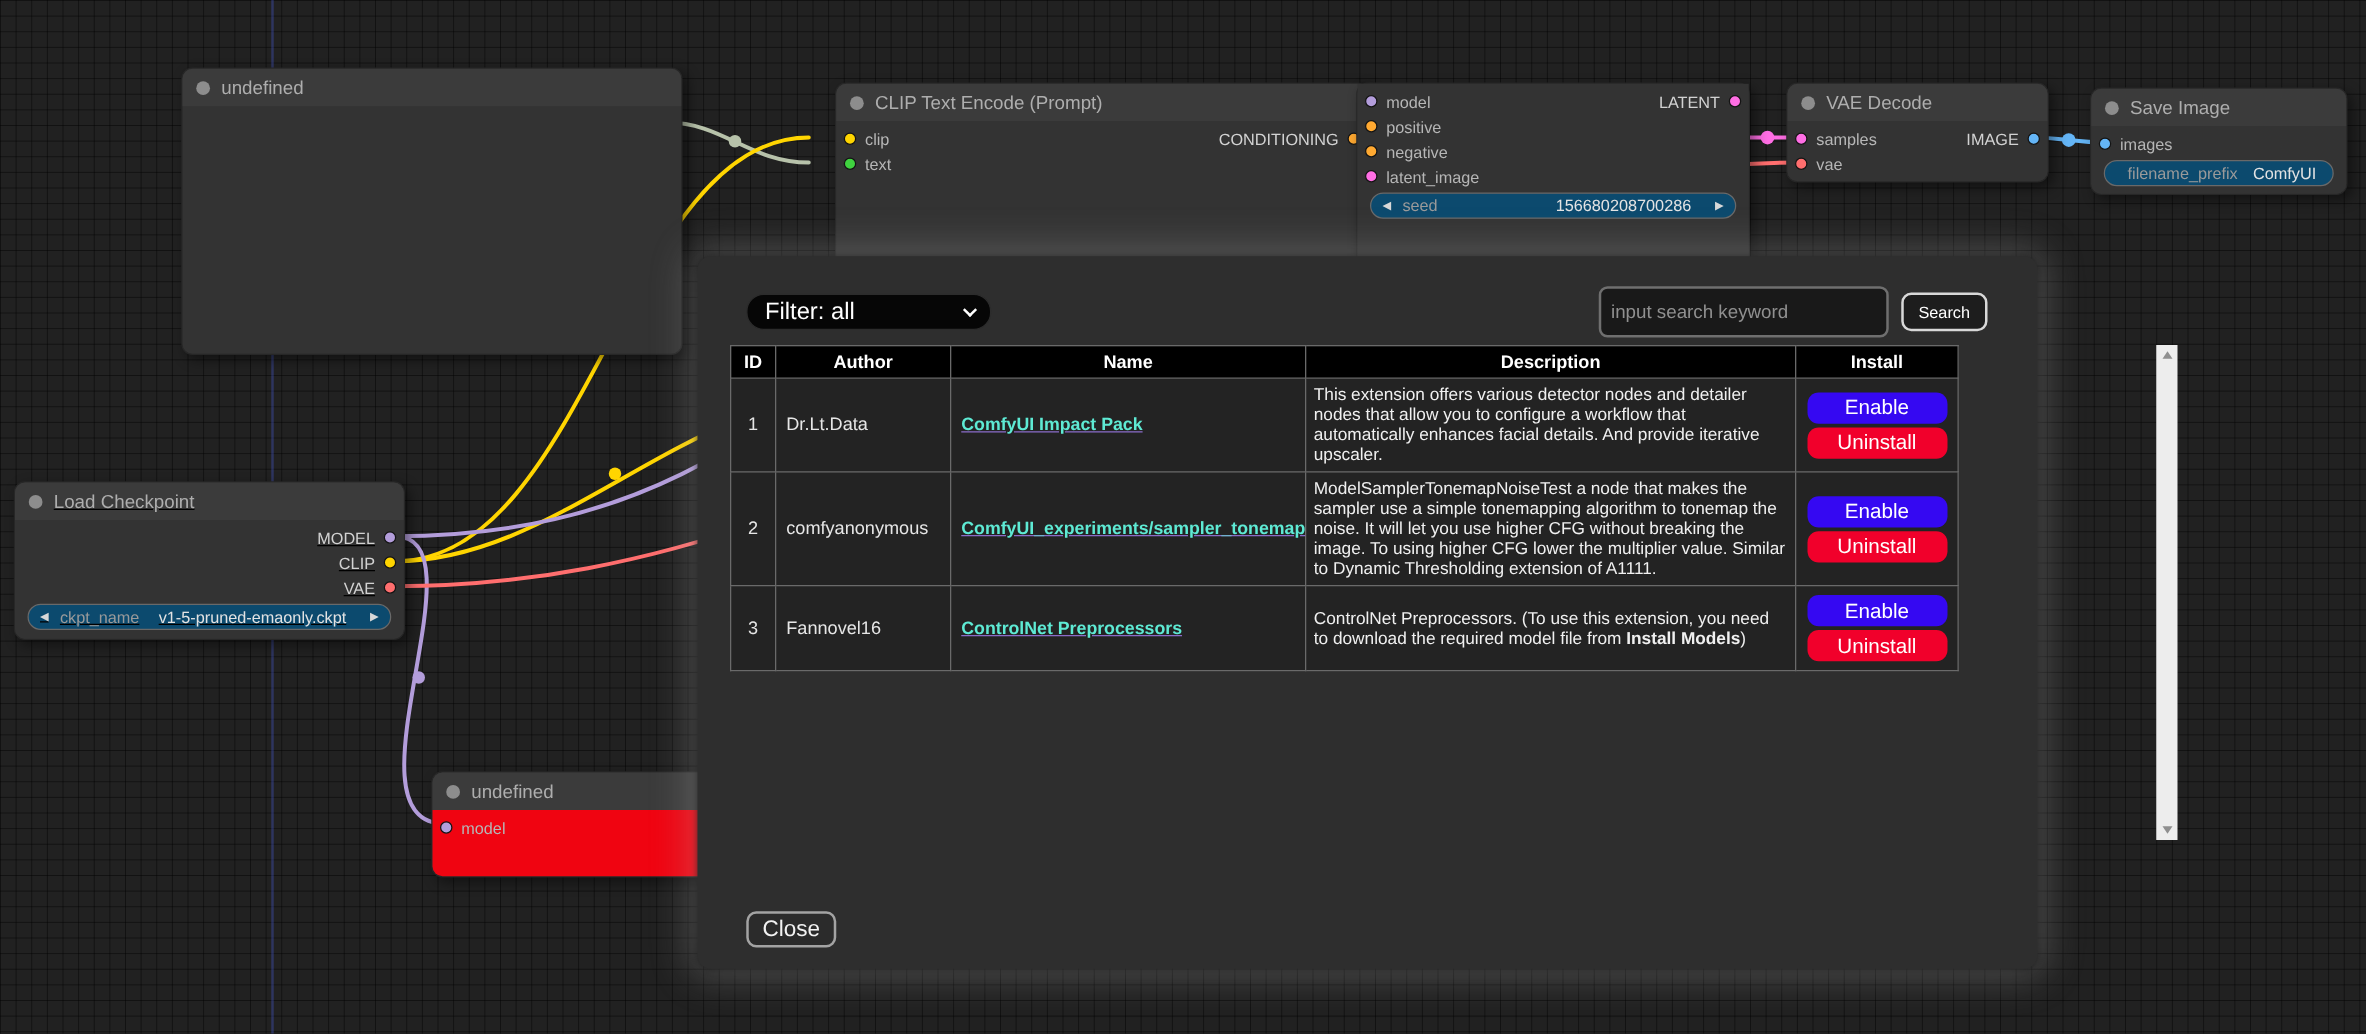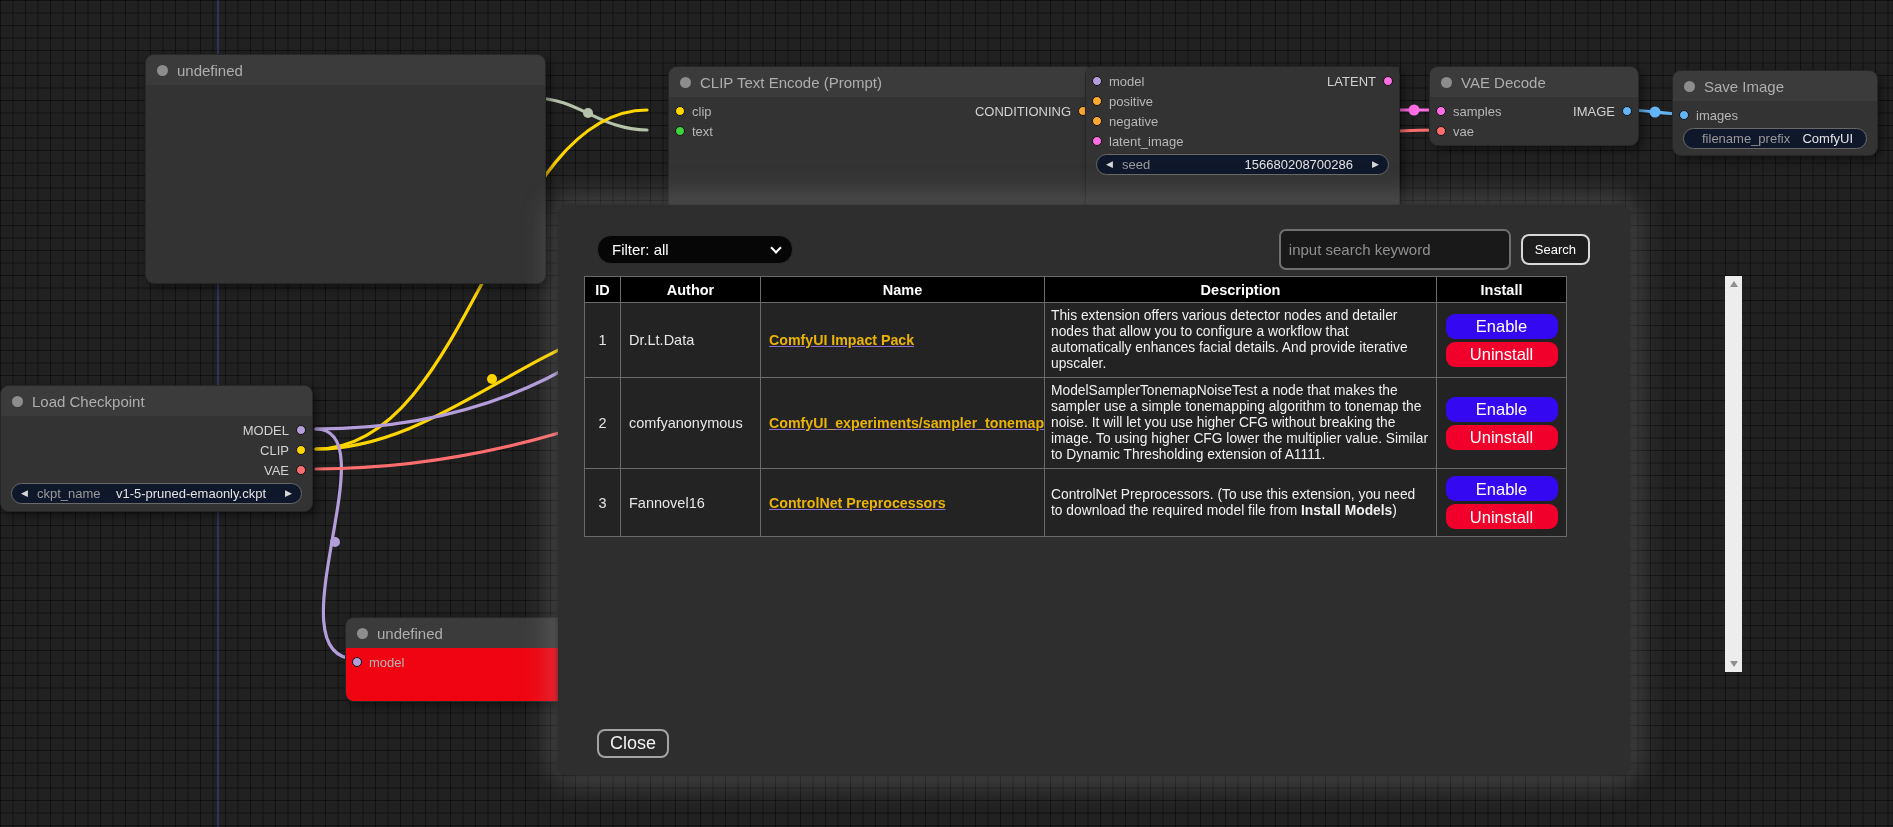--- a/index.html
+++ b/index.html
@@ -39,21 +39,21 @@
     border-radius:0 0 8px 8px; background:#333333; overflow:hidden;
   }
   .node.error .node-body { background:#f00411; }
   .slot-row { height:20px; display:flex; align-items:center; padding:0 6px; }
   .slot { display:flex; align-items:center; gap:7px; }
   .slot.out { margin-left:auto; flex-direction:row-reverse; }
   .slot-dot { width:10px; height:10px; border-radius:50%; border:1px solid #141414; flex:none; }
   .slot-label { font-size:13px; color:#b6b6b6; }
   .slot.out .slot-label { color:#d2d2d2; }
   .widget-pill {
-    height:21px; margin:3px 10px 0; background:#0f172a; border:1px solid #696969;
+    height:21px; margin:3px 10px 0; background:#0c4a6e; border:1px solid #696969;
     border-radius:11px; display:flex; align-items:center; padding:0 9px;
     font-size:13px; white-space:nowrap;
   }
   .widget-arrow { color:#d8d8d8; font-size:9px; line-height:1; flex:none; }
   .widget-label { color:#9a9a9a; margin:0 9px; }
   .widget-value { color:#e3e3e3; margin-left:auto; margin-right:26px; }
   .widget-pill.noarrow .widget-value { margin-right:4px; }
   
   #modal {
     position:absolute; left:558px; top:205px; width:1072px; height:570px;
@@ -63,21 +63,21 @@
   }
   #modal-top-row {
     position:absolute; left:39px; right:40px; top:28px; height:32px;
     display:flex; align-items:center; justify-content:space-between;
   }
   .select-wrap { position:relative; }
   #filter-select {
     appearance:none; -webkit-appearance:none;
     width:196px; height:29px; padding:0 30px 0 14px;
     background:#060606; color:#ffffff; border:1px solid #2c2c2c; border-radius:14px;
-    font-size:15px; font-family:inherit;
+    font-size:19px; font-family:inherit;
   }
   .select-chevron {
     position:absolute; right:13px; top:9px; width:8px; height:8px;
     border-right:2px solid #ffffff; border-bottom:2px solid #ffffff;
     transform:rotate(45deg); pointer-events:none;
   }
   .search-group { display:flex; align-items:center; }
   #search-input {
     width:232px; height:41px; background:#191919; color:#dddddd;
     border:2px solid #6f6f6f; border-radius:7px; padding:0 8px;
@@ -99,21 +99,21 @@
     border:1px solid #6a6a6a; height:26px; text-align:center; padding:0 4px;
   }
   .ext-table td {
     background:#232323; border:1px solid #6a6a6a; color:#e6e6e6;
     vertical-align:middle; font-size:14.5px;
   }
   td.cell-id { text-align:center; }
   td.cell-author { padding-left:8px; }
   td.cell-name { padding-left:8px; }
   td.cell-name a {
-    color:#eab308; font-weight:bold; font-size:14.2px; white-space:nowrap;
+    color:#5eead4; font-weight:bold; font-size:14.2px; white-space:nowrap;
     text-decoration:underline; text-decoration-color:#8a6cc9;
   }
   td.cell-desc { font-size:13.8px; line-height:16px; padding:5px 6px; color:#f0f0f0; }
   td.cell-desc .b { font-weight:bold; }
   td.cell-install { text-align:center; padding:4px 8px; }
   .act-btn {
     display:block; width:112px; height:25px; margin:3px auto; padding:0;
     border:none; border-radius:9px; color:#ffffff; font-size:16.5px; line-height:24px;
     font-family:inherit; cursor:pointer;
   }
@@ -270,21 +270,21 @@
               <span class="slot-dot" style="background: rgb(100, 181, 246);"></span>
               <span class="slot-label">images</span>
             </span>
           </div>
           <div class="widget-pill noarrow">
             <span class="widget-label">filename_prefix</span>
             <span class="widget-value">ComfyUI</span>
           </div>
         </div>
       </div>
-      <div class="node" style="left: 0; top: 385px; width: 313px; height: 127px;">
+      <div class="node" style="left: 11px; top: 385px; width: 313px; height: 127px; text-decoration: underline;">
         <div class="node-title">
           <span class="title-dot"></span>
           <span class="title-text">Load Checkpoint</span>
         </div>
         <div class="node-body">
           <div class="slot-row">
             <span class="slot out">
               <span class="slot-dot" style="background: rgb(179, 157, 219);"></span>
               <span class="slot-label">MODEL</span>
             </span>

